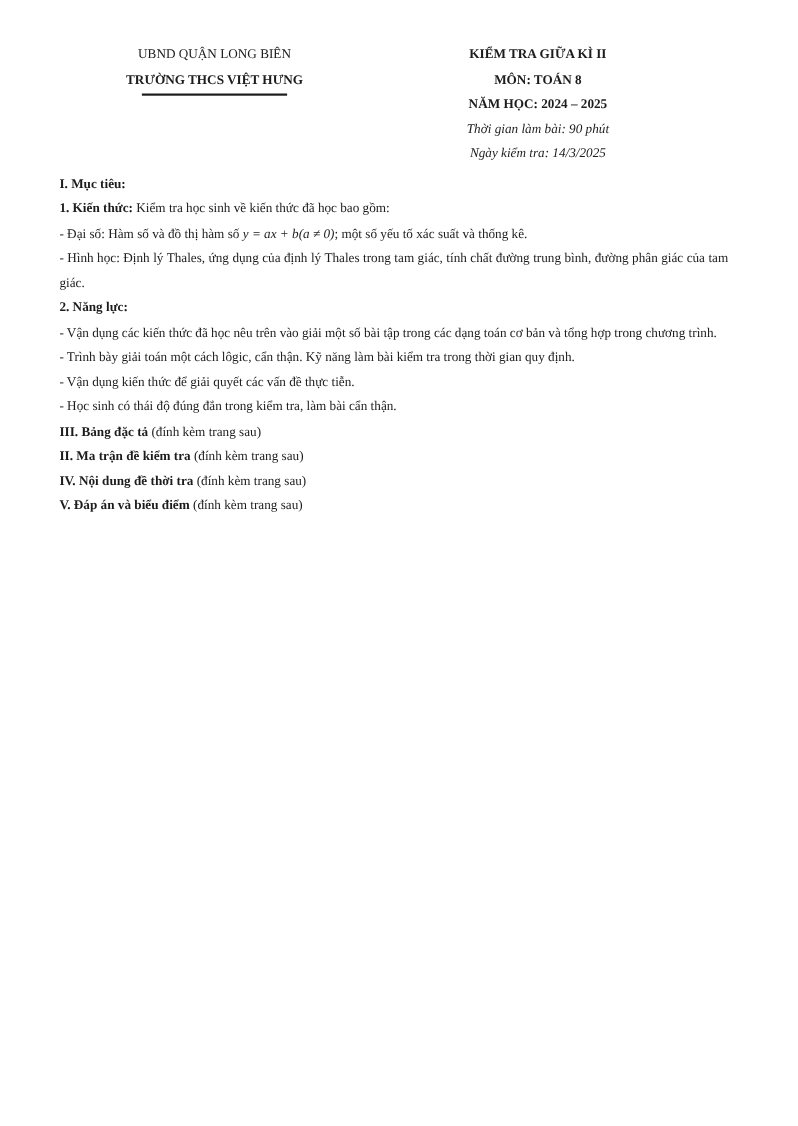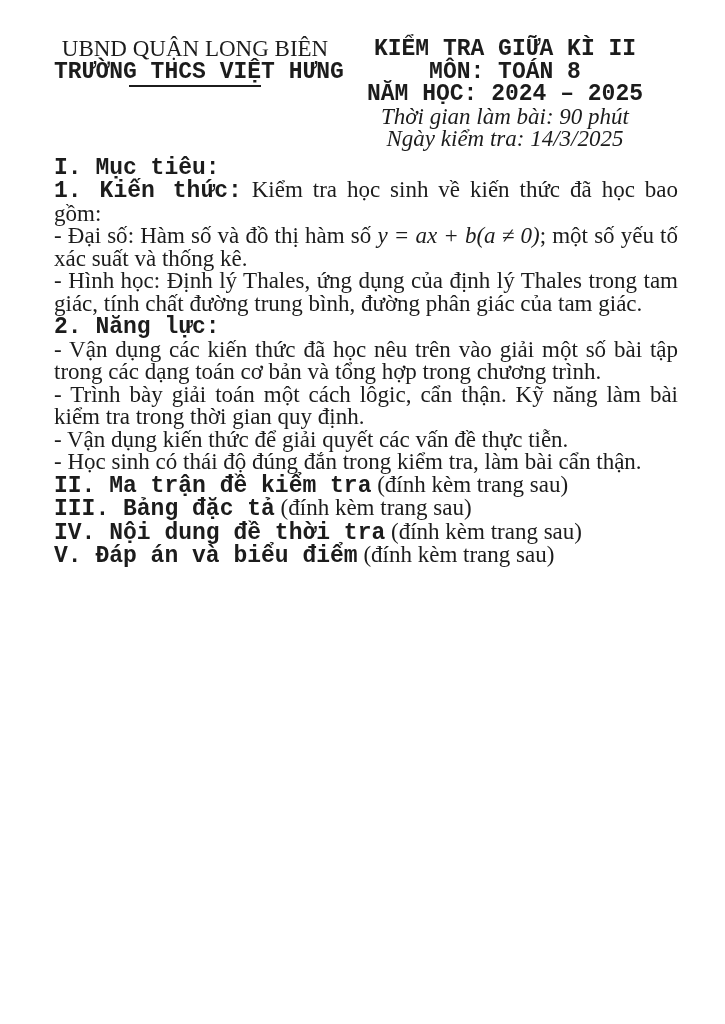--- a/index.html
+++ b/index.html
@@ -2,44 +2,44 @@
 <html><head>
 <meta charset="utf-8">
 <style>
   html, body { margin: 0; padding: 0; background: #ffffff; }
   .page {
     position: relative;
     width: 725px;
     height: 1024px;
     background: #ffffff;
     box-sizing: border-box;
-    padding: 38px 47px 0 54px;
+    padding: 38px 63px 0 54px;
     font-family: "Liberation Serif", "DejaVu Serif", serif;
-    font-size: 23px;
+    font-size: 12px;
     line-height: 22.5px;
     color: #1c1c1c;
     overflow: hidden;
   }
   .header {
     display: flex;
     justify-content: space-between;
     align-items: flex-start;
     margin-bottom: 5px;
   }
   .header-left {
     width: 282px;
     text-align: center;
   }
   .header-right {
     width: 286px;
     margin-right: 30px;
     text-align: center;
   }
   .h-line { white-space: nowrap; }
-  .bold { font-weight: bold; font-family: Liberation Mono, monospace; }
+  .bold { font-weight: bold; }
   .italic { font-style: italic; }
   .rule {
     width: 132px;
     height: 2px;
     background: #1c1c1c;
     margin: 2px auto 0 auto;
   }
   .doc-body .para {
     margin: 0;
     text-align: justify;
@@ -81,22 +81,22 @@
 
     <p class="para"><span>- Vận dụng các kiến thức đã học nêu trên vào giải một số bài tập trong các dạng toán cơ bản và tổng hợp trong chương trình.</span></p>
 
     <p class="para"><span>- Trình bày giải toán một cách lôgic, cẩn thận. Kỹ năng làm bài kiểm tra trong thời gian quy định.</span></p>
 
     <p class="para"><span>- Vận dụng kiến thức để giải quyết các vấn đề thực tiễn.</span></p>
 
 
     <p class="para"><span>- Học sinh có thái độ đúng đắn trong kiểm tra, làm bài cẩn thận.</span></p>
 
+    <p class="para"><span class="bold">III. Bảng đặc tả</span><span> (đính kèm trang sau)</span></p>
+
     <p class="para"><span class="bold">II. Ma trận đề kiểm tra</span><span> (đính kèm trang sau)</span></p>
-
-    <p class="para"><span class="bold">III. Bảng đặc tả</span><span> (đính kèm trang sau)</span></p>
 
     <p class="para"><span class="bold">IV. Nội dung đề thời tra</span><span> (đính kèm trang sau)</span></p>
 
     <p class="para"><span class="bold">V. Đáp án và biểu điểm</span><span> (đính kèm trang sau)</span></p>
 
   </div>
 </div>
 
 </body></html>

